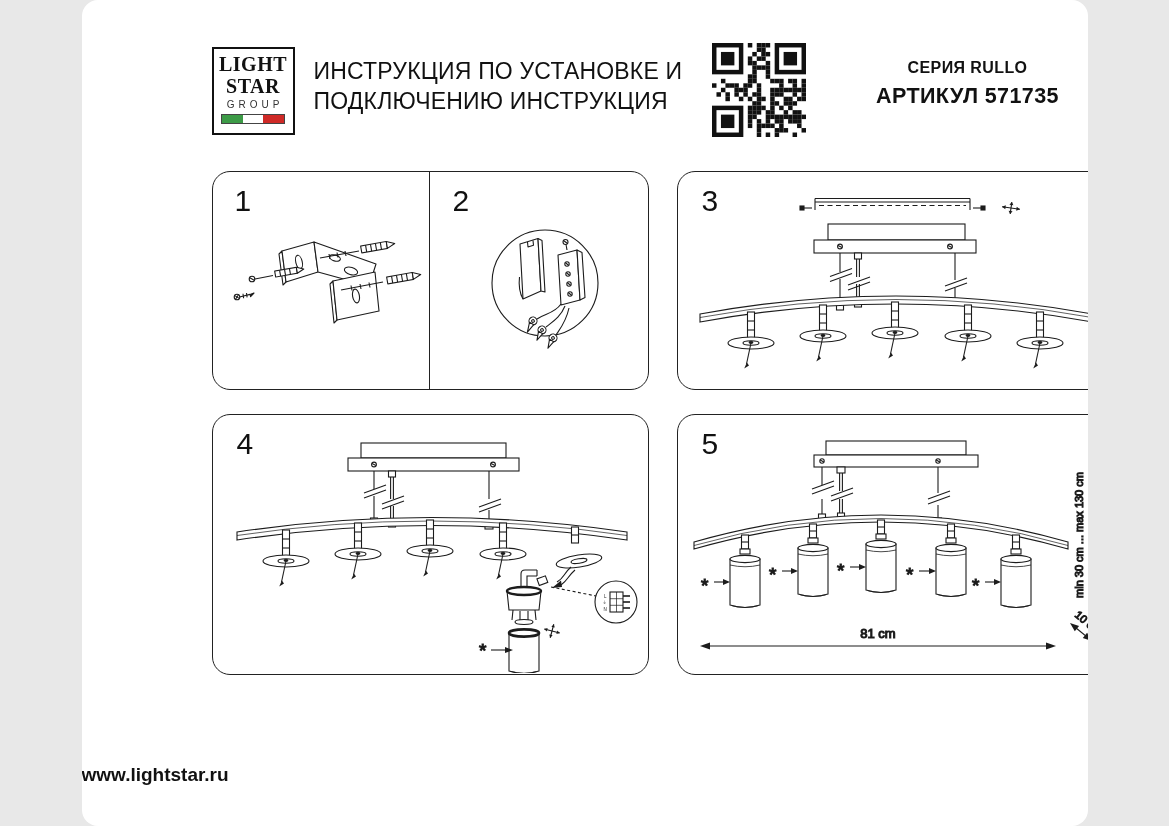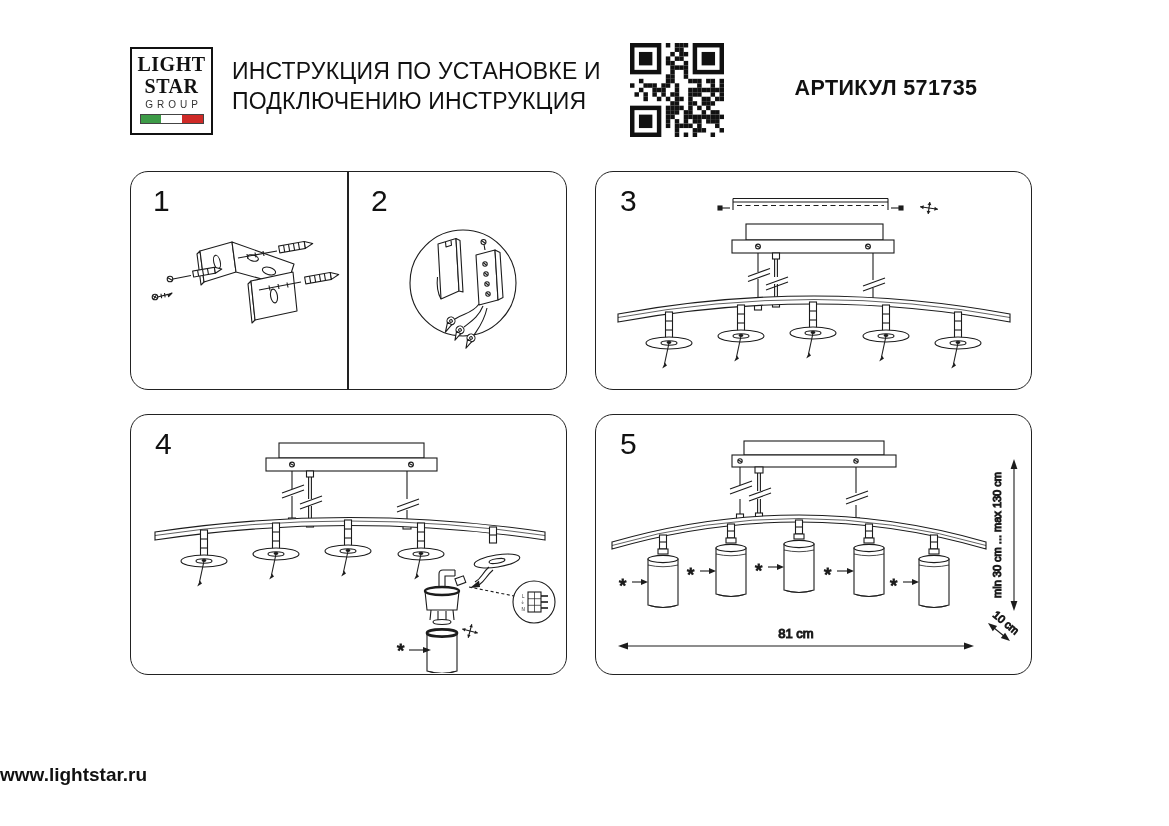--- a/index.html
+++ b/index.html
@@ -1,35 +1,35 @@
 <!DOCTYPE html>
 <html><head>
 <meta charset="utf-8">
 <style>
   html,body{margin:0;padding:0;background:#e8e8e8;}
-  .page{position:relative;width:1169px;height:826px;background:#ffffff;margin:0 auto;
-        font-family:"Liberation Sans",sans-serif;color:#111;overflow:hidden;}
+  .page{position:relative;width:1006px;height:826px;background:#ffffff;margin:0 auto;
+        font-family:"Liberation Sans",sans-serif;color:#111;overflow:hidden;border-radius:16px;}
   .abs{position:absolute;}
 
   
   .logo-box{left:130px;top:47px;width:83px;height:88px;border:2px solid #111;
             text-align:center;box-sizing:border-box;padding-top:6px;background:#fff;}
   .logo-l1{font-family:"Liberation Serif",serif;font-weight:bold;font-size:20px;line-height:19px;letter-spacing:.5px;}
   .logo-l2{font-family:"Liberation Serif",serif;font-weight:bold;font-size:20px;line-height:24px;letter-spacing:.5px;}
   .logo-l3{font-size:10px;line-height:13px;letter-spacing:4px;margin-left:4px;color:#333;}
   .flag{margin:3px auto 0;width:62px;height:8px;border:1px solid #444;display:flex;}
   .flag div{flex:1;height:100%;}
 
   .title{left:232px;top:56px;font-size:23px;font-weight:normal;line-height:30px;letter-spacing:.2px;}
 
   .qr{left:630px;top:43px;width:94px;height:94px;}
 
   .series-block{left:776px;top:59px;width:220px;text-align:center;}
   .series{font-size:16px;font-weight:bold;letter-spacing:.4px;}
-  .article{font-size:21.5px;font-weight:bold;margin-top:17px;letter-spacing:.4px;}
+  .article{font-size:21.5px;font-weight:bold;margin-top:7px;letter-spacing:.4px;}
 
   
   .panel{border:1.6px solid #222;border-radius:18px;box-sizing:border-box;background:#fff;}
   .p12{left:130px;top:171px;width:437px;height:219px;}
   .p3{left:595px;top:171px;width:437px;height:219px;}
   .p4{left:130px;top:414px;width:437px;height:261px;}
   .p5{left:595px;top:414px;width:437px;height:261px;}
   .divider{left:216px;top:0;width:1.6px;height:100%;background:#222;}
   .stepnum{font-size:30px;line-height:30px;font-weight:400;color:#111;}
   .panel svg{position:absolute;left:0;top:0;display:block;}
@@ -201,20 +201,21 @@
         <rect x="8.952380952380953" y="8.952380952380953" width="13.428571428571429" height="13.428571428571429" fill="#111"></rect>
         <rect x="62.66666666666667" y="0" width="31.333333333333336" height="31.333333333333336" fill="#111"></rect>
         <rect x="67.14285714285714" y="4.476190476190476" width="22.38095238095238" height="22.38095238095238" fill="#fff"></rect>
         <rect x="71.61904761904762" y="8.952380952380953" width="13.428571428571429" height="13.428571428571429" fill="#111"></rect>
         <rect x="0" y="62.66666666666667" width="31.333333333333336" height="31.333333333333336" fill="#111"></rect>
         <rect x="4.476190476190476" y="67.14285714285714" width="22.38095238095238" height="22.38095238095238" fill="#fff"></rect>
         <rect x="8.952380952380953" y="71.61904761904762" width="13.428571428571429" height="13.428571428571429" fill="#111"></rect>
       </svg></div>
 
   <div class="abs series-block">
+    <div class="series">СЕРИЯ RULLO</div>
     <div class="article">АРТИКУЛ 571735</div>
   </div>
 
   <div class="abs panel p12">
     <div class="abs divider"></div>
     <div class="abs stepnum" style="left:22px;top:14px;">1</div>
     <div class="abs stepnum" style="left:240px;top:14px;">2</div>
 
     <svg width="217" height="219" viewBox="0 0 217 219">
       <g class="ink" stroke-linejoin="round">

